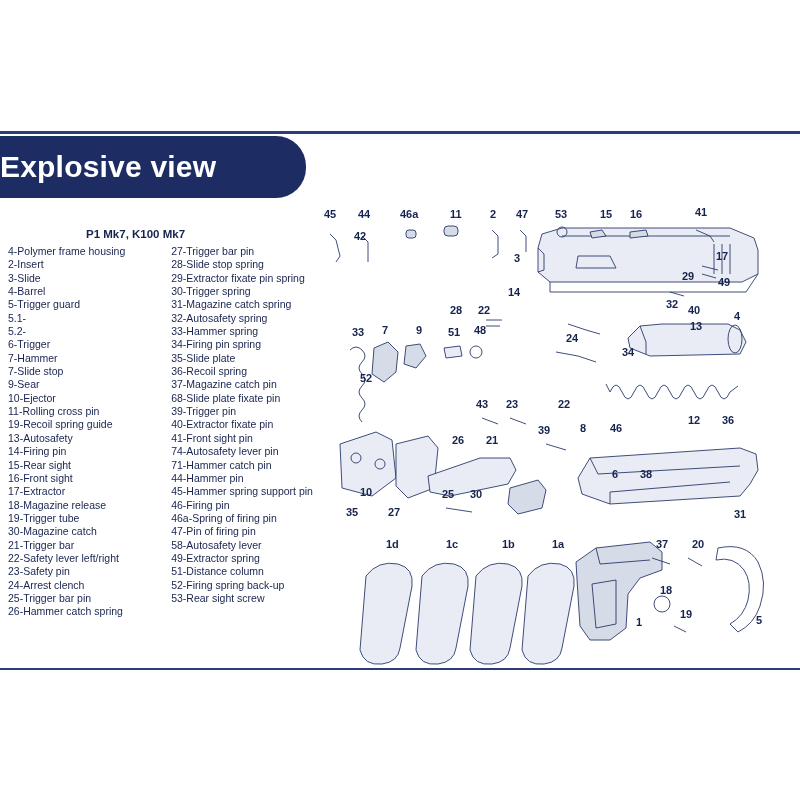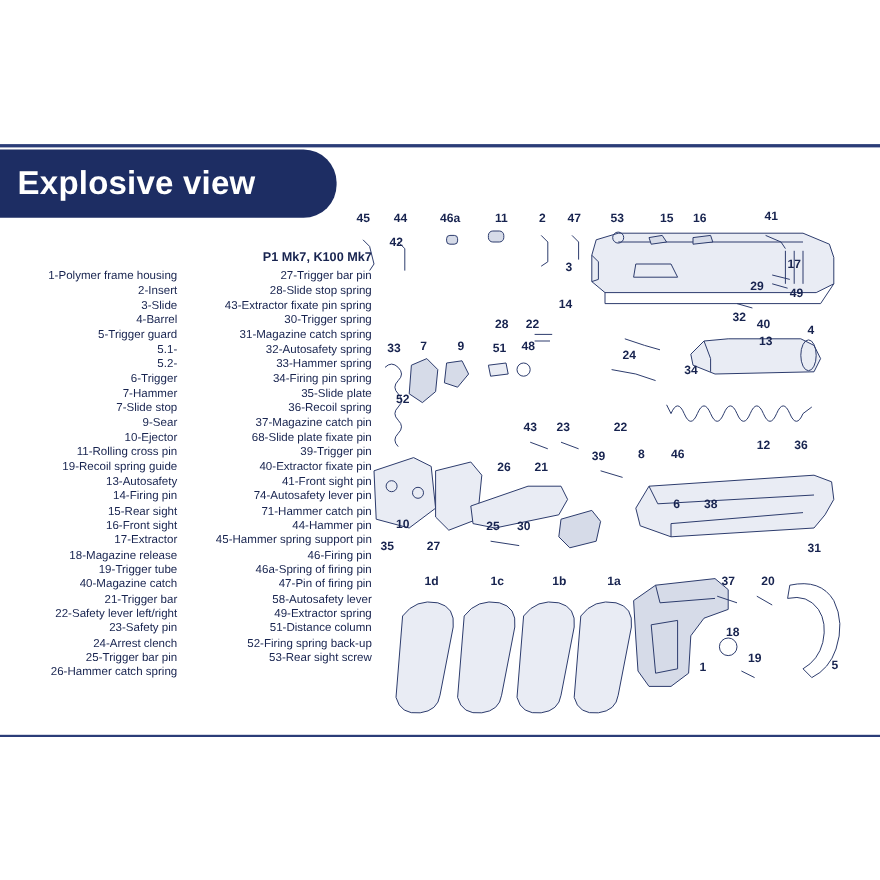--- a/index.html
+++ b/index.html
@@ -30,21 +30,20 @@
     border-top-right-radius: 30px;
     border-bottom-right-radius: 30px;
     display: flex;
     align-items: center;
   }
   #title-banner .title-text {
     color: #ffffff;
     font-size: 30px;
     font-weight: bold;
     letter-spacing: 0.2px;
-    padding-left: 16px;
   }
   
   #card-top-rule {
     position: absolute;
     left: 0;
     top: 131px;
     width: 800px;
     height: 3px;
     background: #2b3d78;
   }
@@ -57,21 +56,20 @@
     background: #2b3d78;
   }
 
   
   #legend {
     position: absolute;
     left: 8px;
     top: 228px;
     width: 330px;
     color: #1b2a5e;
-    text-align: right;
   }
   #legend .model {
     font-size: 11.5px;
     font-weight: bold;
     margin-left: 78px;
     margin-bottom: 5px;
     color: #17234f;
   }
   #legend .cols {
     display: flex;
@@ -88,21 +86,21 @@
     white-space: nowrap;
     color: #17234f;
   }
   #legend .col-a { width: 156px; }
   #legend .col-b { width: 170px; }
 
   
   #drawing {
     position: absolute;
     left: 310px;
-    top: 180px;
+    top: 196px;
     width: 488px;
     height: 470px;
   }
   svg.figure { display: block; }
 
   .lbl {
     font-family: "Liberation Sans", sans-serif;
     font-size: 11px;
     font-weight: bold;
     fill: #17234f;
@@ -132,53 +130,53 @@
   <div id="card-bottom-rule"></div>
 
   <div id="title-banner">
     <span class="title-text">Explosive view</span>
   </div>
 
   <div id="legend">
     <div class="model">P1 Mk7, K100 Mk7</div>
     <div class="cols">
       <ul class="col-a">
-          <li>1-Polymer frame housing</li>
+          <li>4-Polymer frame housing</li>
           <li>2-Insert</li>
           <li>3-Slide</li>
           <li>4-Barrel</li>
           <li>5-Trigger guard</li>
           <li>5.1-</li>
           <li>5.2-</li>
           <li>6-Trigger</li>
           <li>7-Hammer</li>
           <li>7-Slide stop</li>
           <li>9-Sear</li>
           <li>10-Ejector</li>
           <li>11-Rolling cross pin</li>
           <li>19-Recoil spring guide</li>
           <li>13-Autosafety</li>
           <li>14-Firing pin</li>
           <li>15-Rear sight</li>
           <li>16-Front sight</li>
           <li>17-Extractor</li>
           <li>18-Magazine release</li>
           <li>19-Trigger tube</li>
-          <li>40-Magazine catch</li>
+          <li>30-Magazine catch</li>
           <li>21-Trigger bar</li>
           <li>22-Safety lever left/right</li>
           <li>23-Safety pin</li>
           <li>24-Arrest clench</li>
           <li>25-Trigger bar pin</li>
           <li>26-Hammer catch spring</li>
         </ul>
       <ul class="col-b">
           <li>27-Trigger bar pin</li>
           <li>28-Slide stop spring</li>
-          <li>43-Extractor fixate pin spring</li>
+          <li>29-Extractor fixate pin spring</li>
           <li>30-Trigger spring</li>
           <li>31-Magazine catch spring</li>
           <li>32-Autosafety spring</li>
           <li>33-Hammer spring</li>
           <li>34-Firing pin spring</li>
           <li>35-Slide plate</li>
           <li>36-Recoil spring</li>
           <li>37-Magazine catch pin</li>
           <li>68-Slide plate fixate pin</li>
           <li>39-Trigger pin</li>

